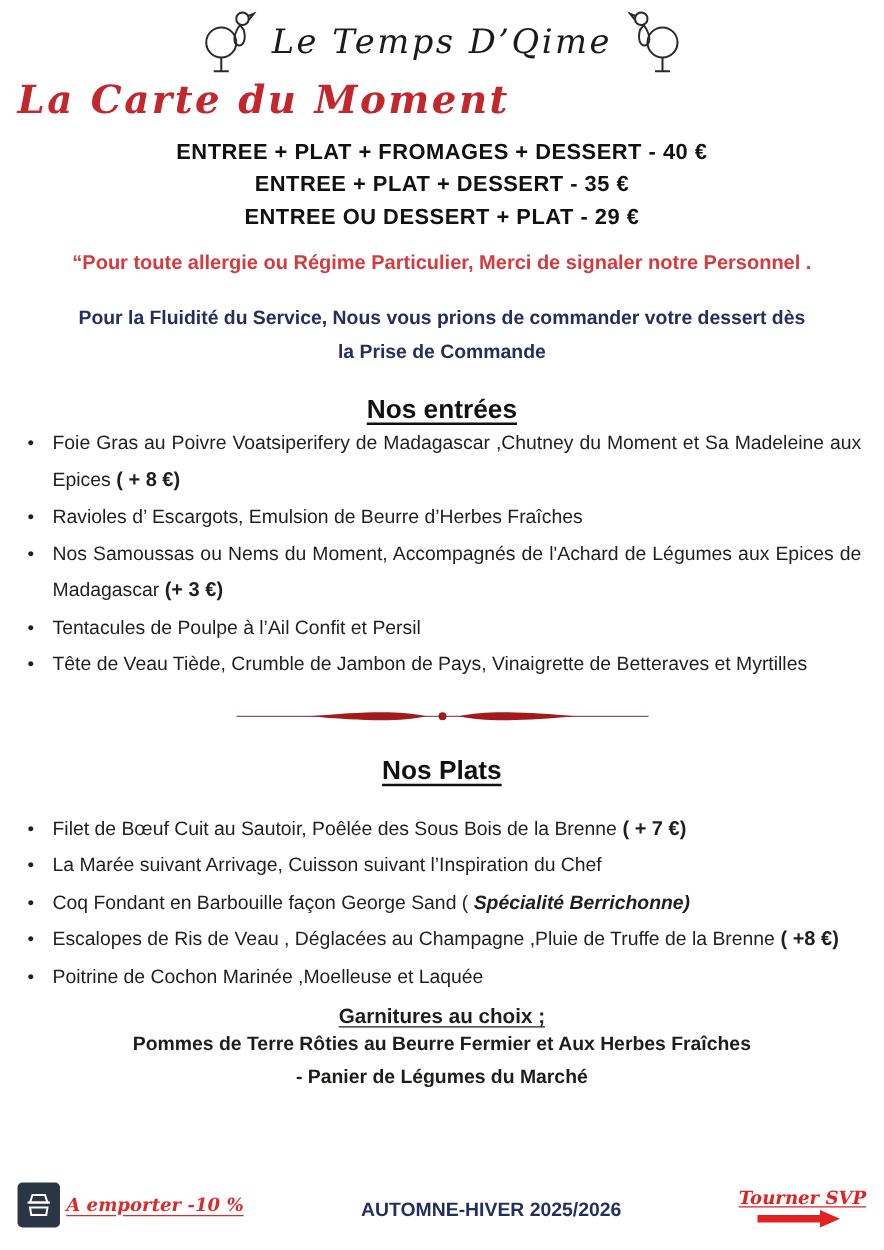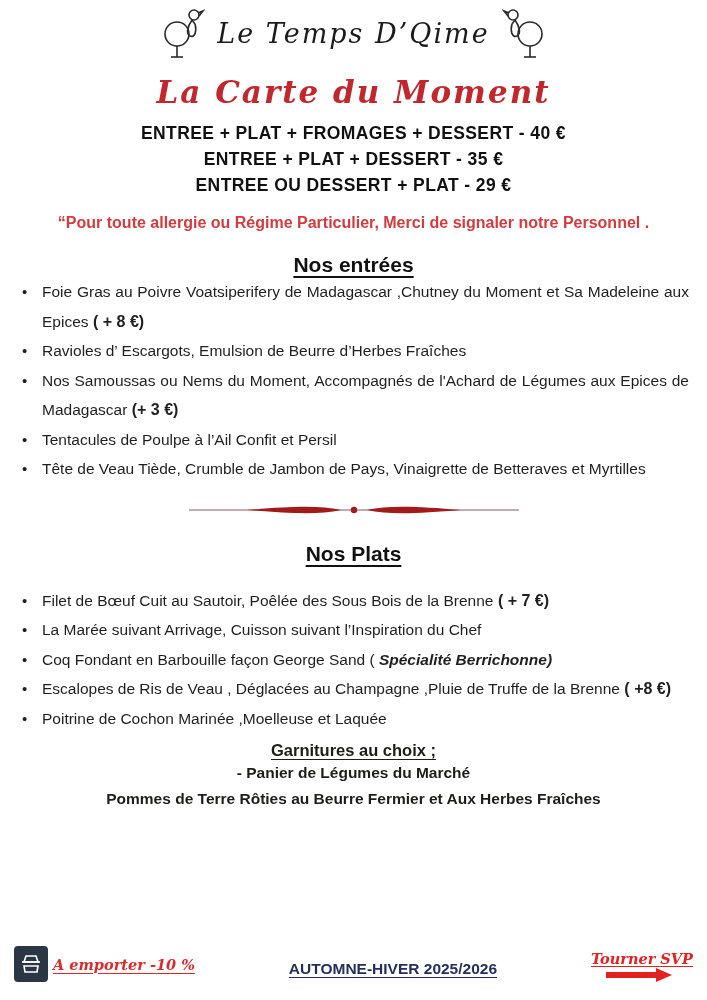--- a/index.html
+++ b/index.html
@@ -9,21 +9,21 @@
   *{margin:0;padding:0;box-sizing:border-box;}
   html,body{width:707px;height:1000px;background:#ffffff;overflow:hidden;}
   body{font-family:"Liberation Sans",sans-serif;color:var(--ink);}
   .page{width:707px;height:1000px;padding:6px 14px 16px;display:flex;flex-direction:column;}
 
   
   .logo-row{display:flex;align-items:center;justify-content:center;gap:12px;height:54px;}
   .restaurant-name{font-family:"DejaVu Serif",serif;font-style:italic;font-size:27px;color:#1b1b1b;letter-spacing:2px;}
   .logo-ic{width:44px;height:52px;}
   .carte-title{font-family:"DejaVu Serif",serif;font-style:italic;font-weight:bold;font-size:31px;
-    color:var(--script-red);text-align:center;letter-spacing:2px;margin-top:14px;}
+    color:var(--script-red);letter-spacing:2px;margin-top:2px;}
 
   
   .formulas{margin-top:10px;text-align:center;font-weight:bold;font-size:17.5px;line-height:26px;letter-spacing:.4px;color:#111;}
 
   
   .allergy{margin-top:16px;text-align:center;font-weight:bold;font-size:16px;color:var(--red);}
   .service{margin-top:21px;text-align:center;font-weight:bold;font-size:15.5px;line-height:27px;color:var(--navy);
     width:86%;align-self:center;}
 
   
@@ -43,21 +43,21 @@
   .garnish-title{font-size:16.5px;font-weight:bold;text-decoration:underline;text-underline-offset:3px;}
   .garnish-line{font-size:15.5px;font-weight:bold;line-height:26px;}
   .garnish-line:first-of-type{margin-top:4px;}
 
   
   .footer{margin-top:auto;display:flex;align-items:flex-end;justify-content:space-between;height:48px;padding-bottom:2px;}
   .takeaway-wrap{display:flex;align-items:center;gap:5px;}
   .takeaway-icon{width:34px;height:36px;background:var(--icon-bg);border-radius:4px;display:flex;align-items:center;justify-content:center;}
   .takeaway-label{font-family:"DejaVu Serif",serif;font-style:italic;font-weight:bold;font-size:14.5px;color:#d92b2b;
     text-decoration:underline;text-underline-offset:3px;}
-  .season{font-size:15.5px;font-weight:bold;color:var(--navy);text-decoration:underline;text-underline-offset:3px;align-self:flex-end;margin-bottom:4px;text-align:center;}
+  .season{font-size:15.5px;font-weight:bold;color:var(--navy);text-underline-offset:3px;align-self:flex-end;margin-bottom:4px;text-align:center;}
   .turn-wrap{display:flex;flex-direction:column;align-items:center;gap:1px;}
   .turn-label{font-family:"DejaVu Serif",serif;font-style:italic;font-weight:bold;font-size:14.5px;color:#e02222;
     text-decoration:underline;text-underline-offset:2px;margin-top:23px;}
   .arrow{position:relative;width:66px;height:14px;margin-right:6px;}
   .arrow .shaft{position:absolute;left:0;top:4px;width:50px;height:6px;background:#e02222;}
   .arrow .head{position:absolute;right:0;top:0;width:0;height:0;border-top:7px solid transparent;border-bottom:7px solid transparent;border-left:16px solid #e02222;}
 </style>
 </head>
 <body>
 
@@ -86,20 +86,21 @@
   <div class="carte-title">La Carte du Moment</div>
 
   <div class="formulas">
     <div>ENTREE + PLAT + FROMAGES + DESSERT - 40 €</div>
     <div>ENTREE + PLAT + DESSERT - 35 €</div>
     <div>ENTREE OU DESSERT + PLAT - 29 €</div>
   </div>
 
   <div class="allergy">“Pour toute allergie ou Régime Particulier, Merci de signaler notre Personnel .</div>
 
+  <div class="service">Pour la Fluidité du Service, Nous vous prions de commander votre dessert dès la Prise de Commande</div>
 
   <div class="sec-title">Nos entrées</div>
   <ul class="items">
       <li><span>Foie Gras au Poivre Voatsiperifery de Madagascar ,Chutney du Moment  et Sa Madeleine aux Epices</span><span class="sup"> ( + 8 €)</span></li>
       <li><span>Ravioles d’ Escargots, Emulsion de Beurre d’Herbes Fraîches</span></li>
       <li><span>Nos Samoussas ou Nems du Moment, Accompagnés de l'Achard de Légumes aux Epices de Madagascar</span><span class="sup"> (+ 3 €)</span></li>
       <li><span>Tentacules de Poulpe à l’Ail Confit et Persil</span></li>
       <li><span>Tête de Veau Tiède, Crumble de Jambon de Pays, Vinaigrette de Betteraves et Myrtilles</span></li>
     </ul>
 
@@ -114,22 +115,22 @@
   <ul class="items" style="margin-top:20px">
       <li><span>Filet de Bœuf Cuit au Sautoir, Poêlée des Sous Bois de la Brenne</span><span class="sup"> ( + 7 €)</span></li>
       <li><span>La Marée  suivant Arrivage, Cuisson suivant l’Inspiration du Chef</span></li>
       <li><span>Coq Fondant en Barbouille façon George Sand (</span><span class="note"> Spécialité Berrichonne)</span></li>
       <li><span>Escalopes de Ris de Veau , Déglacées au Champagne ,Pluie de Truffe de la Brenne</span><span class="sup"> ( +8 €)</span></li>
       <li><span>Poitrine de Cochon  Marinée ,Moelleuse et Laquée</span></li>
     </ul>
 
   <div class="garnish">
     <div class="garnish-title">Garnitures au choix ;</div>
+    <div class="garnish-line">Pommes de Terre Rôties au Beurre Fermier et Aux Herbes Fraîches</div>
     <div class="garnish-line">- Panier de Légumes du Marché</div>
-    <div class="garnish-line">Pommes de Terre Rôties au Beurre Fermier et Aux Herbes Fraîches</div>
   </div>
 
   <div class="footer">
     <div class="takeaway-wrap">
       <div class="takeaway-icon">
         <svg width="22" height="24" viewBox="0 0 22 24" fill="none" stroke="#ffffff" stroke-width="1.6">
           <path d="M4 10 L6 4 L16 4 L18 10 Z"></path>
           <line x1="2" y1="10" x2="20" y2="10"></line>
           <path d="M4 14 L18 14 L17 20 L5 20 Z"></path>
         </svg>

